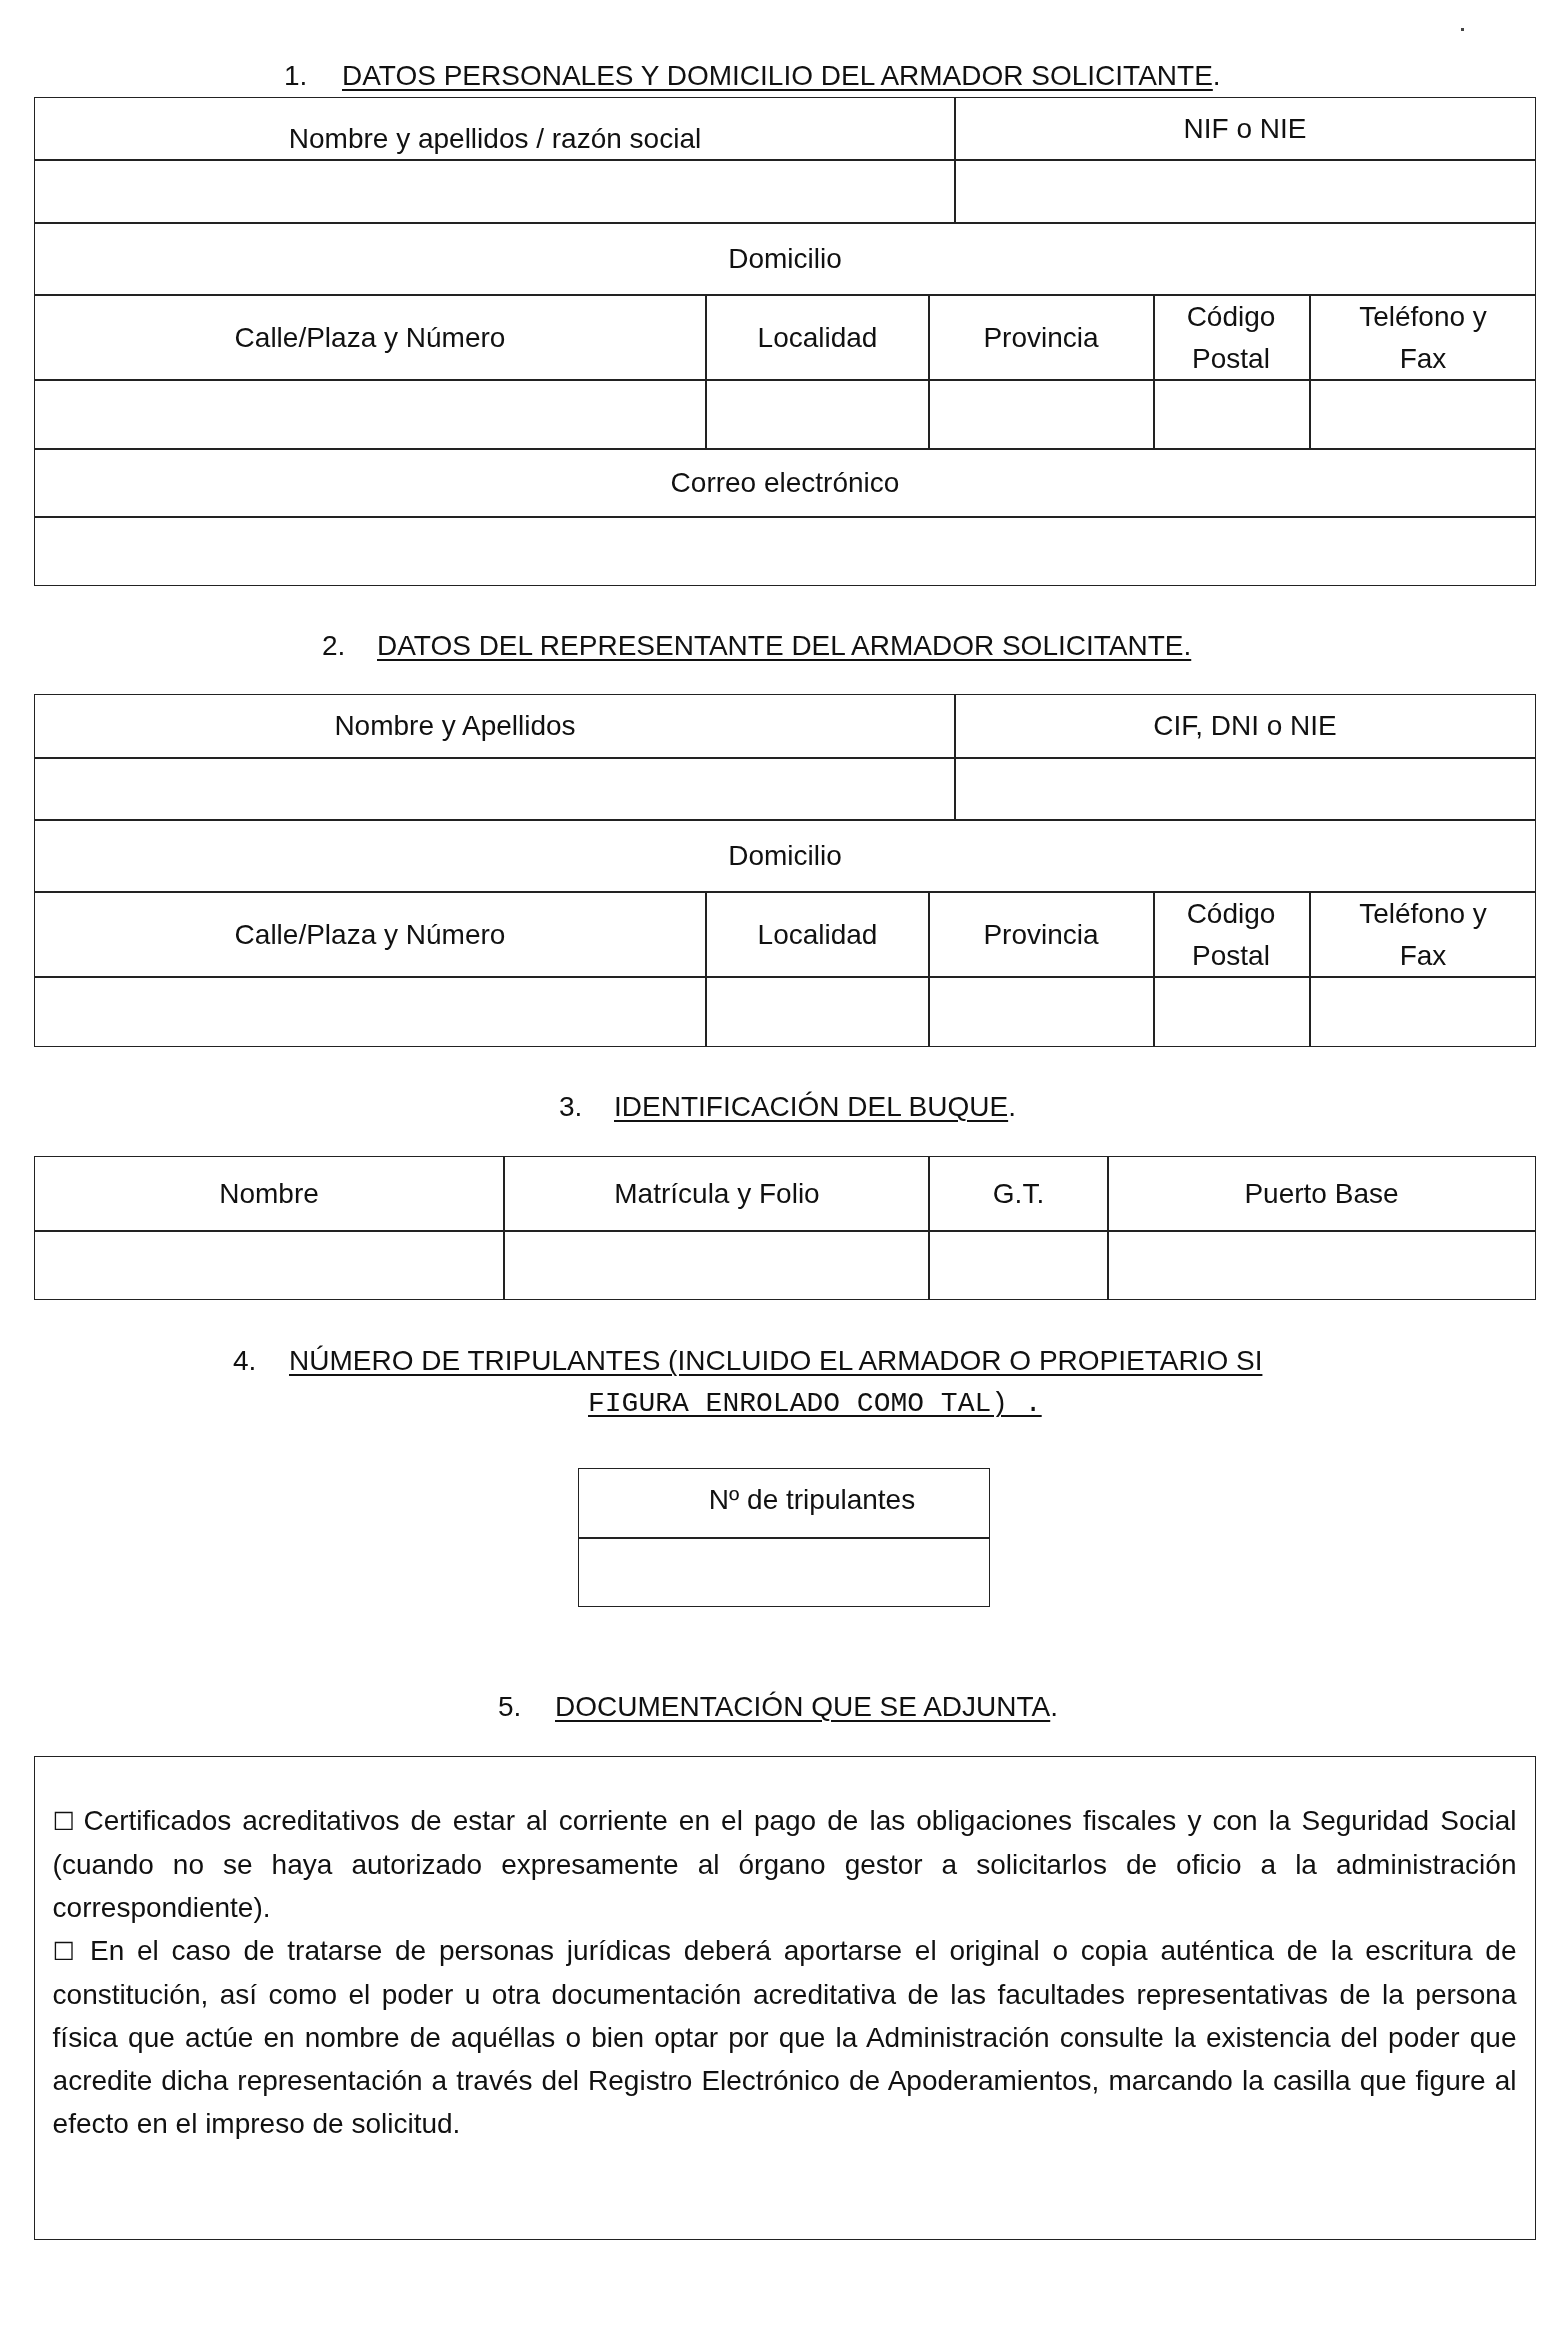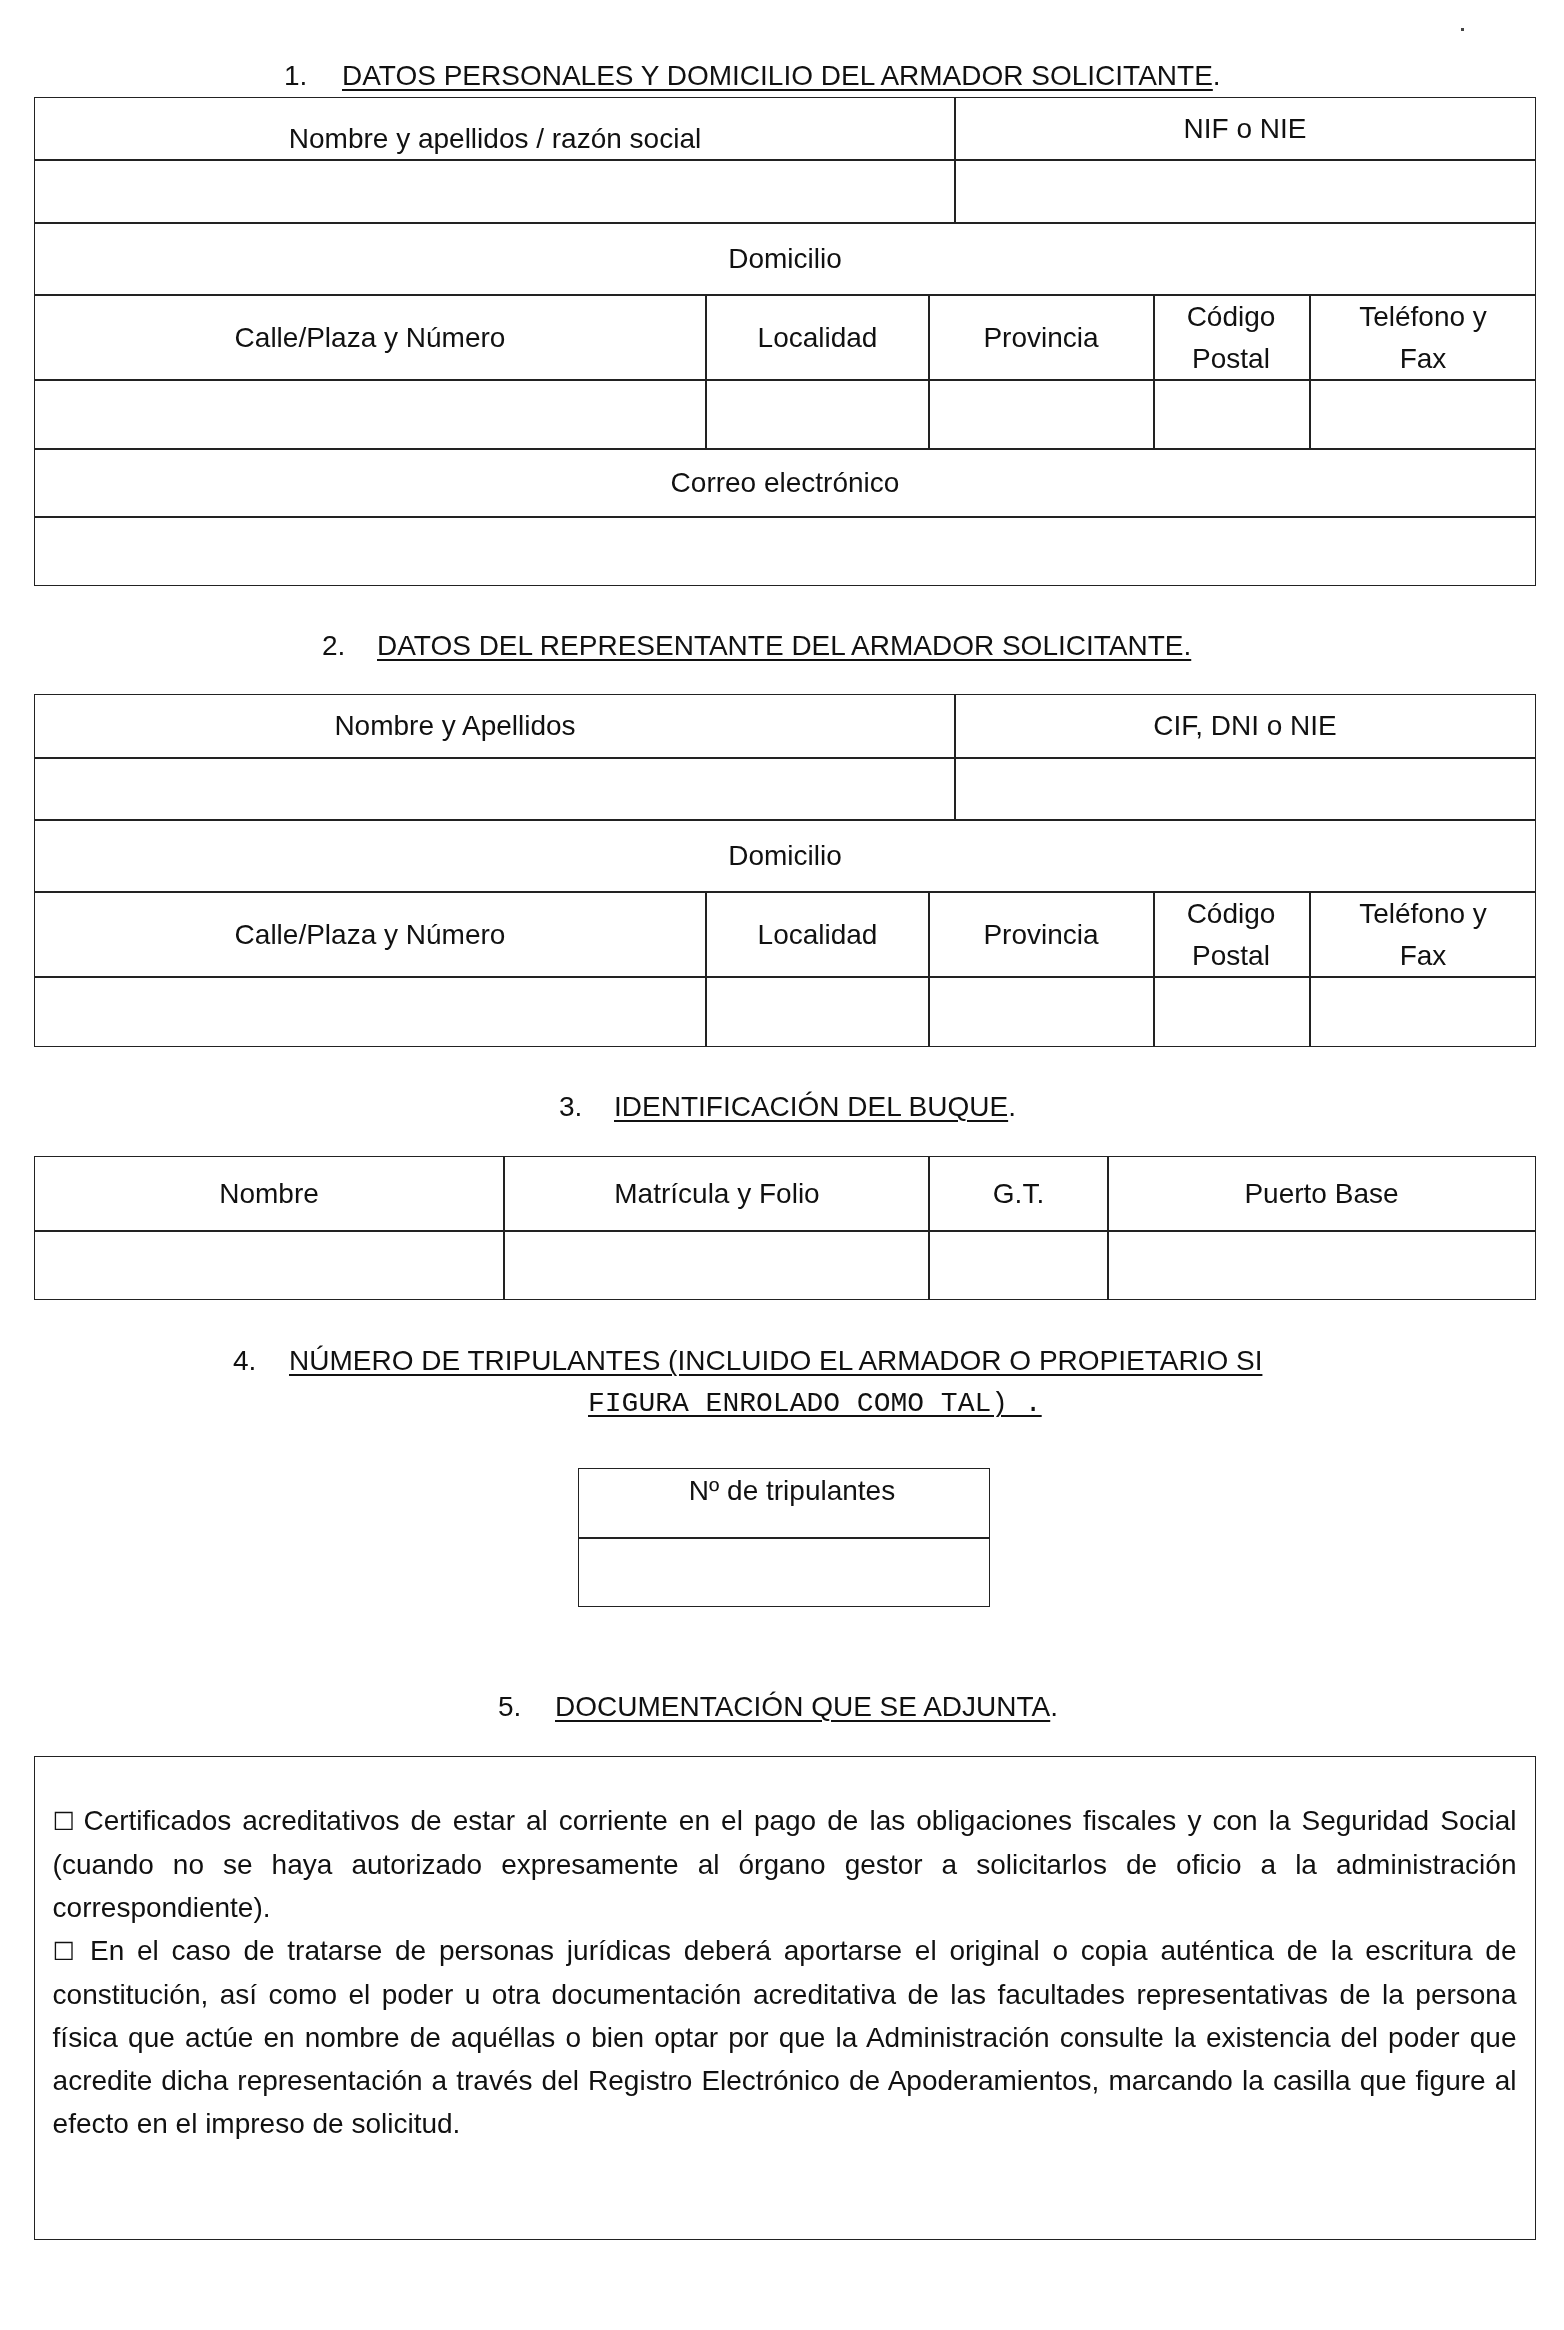--- a/index.html
+++ b/index.html
@@ -129,21 +129,21 @@
 
 <div class="heading" style="left:233px; top:1340px;">
   <span class="num" style="width:56px;">4.</span><span class="title">NÚMERO DE TRIPULANTES (INCLUIDO EL ARMADOR O PROPIETARIO SI</span>
 </div>
 <div class="heading" style="left:588px; top:1383px;font-family:Liberation Mono, monospace;">
   <span class="title">FIGURA ENROLADO COMO TAL) .</span>
 </div>
 
 <div class="grid" style="left:578px; top:1468px; width:412px; height:139px;"></div>
 <div class="hline" style="left:578px; top:1537px; width:412px;"></div>
-<div class="cell" style="left:560px; top:1468px; width:464px; height:42px; align-items:flex-start; padding-top:2px;">Nº de tripulantes</div>
+<div class="cell" style="left:580px; top:1468px; width:464px; height:42px; align-items:flex-start; padding-top:11px;">Nº de tripulantes</div>
 <div class="field" style="left:579px; top:1539px; width:409px; height:66px;"></div>
 
 <div class="heading" style="left:498px; top:1686px;">
   <span class="num" style="width:57px;">5.</span><span class="title">DOCUMENTACIÓN QUE SE ADJUNTA</span><span>.</span>
 </div>
 
 <div class="doc-box">
   <p><span class="chk" style="margin-right:8.4px;">☐</span><span>Certificados acreditativos de estar al corriente en el pago de las obligaciones fiscales y con la Seguridad Social (cuando no se haya autorizado expresamente al órgano gestor a solicitarlos de oficio a la administración correspondiente).</span></p>
   <p><span class="chk" style="margin-right:15px;">☐</span><span>En el caso de tratarse de personas jurídicas deberá aportarse el original o copia auténtica de la escritura de constitución, así como el poder u otra documentación acreditativa de las facultades representativas de la persona física que actúe en nombre de aquéllas o bien optar por que la Administración consulte la existencia del poder que acredite dicha representación a través del Registro Electrónico de Apoderamientos, marcando la casilla que figure al efecto en el impreso de solicitud.</span></p>
 </div>

